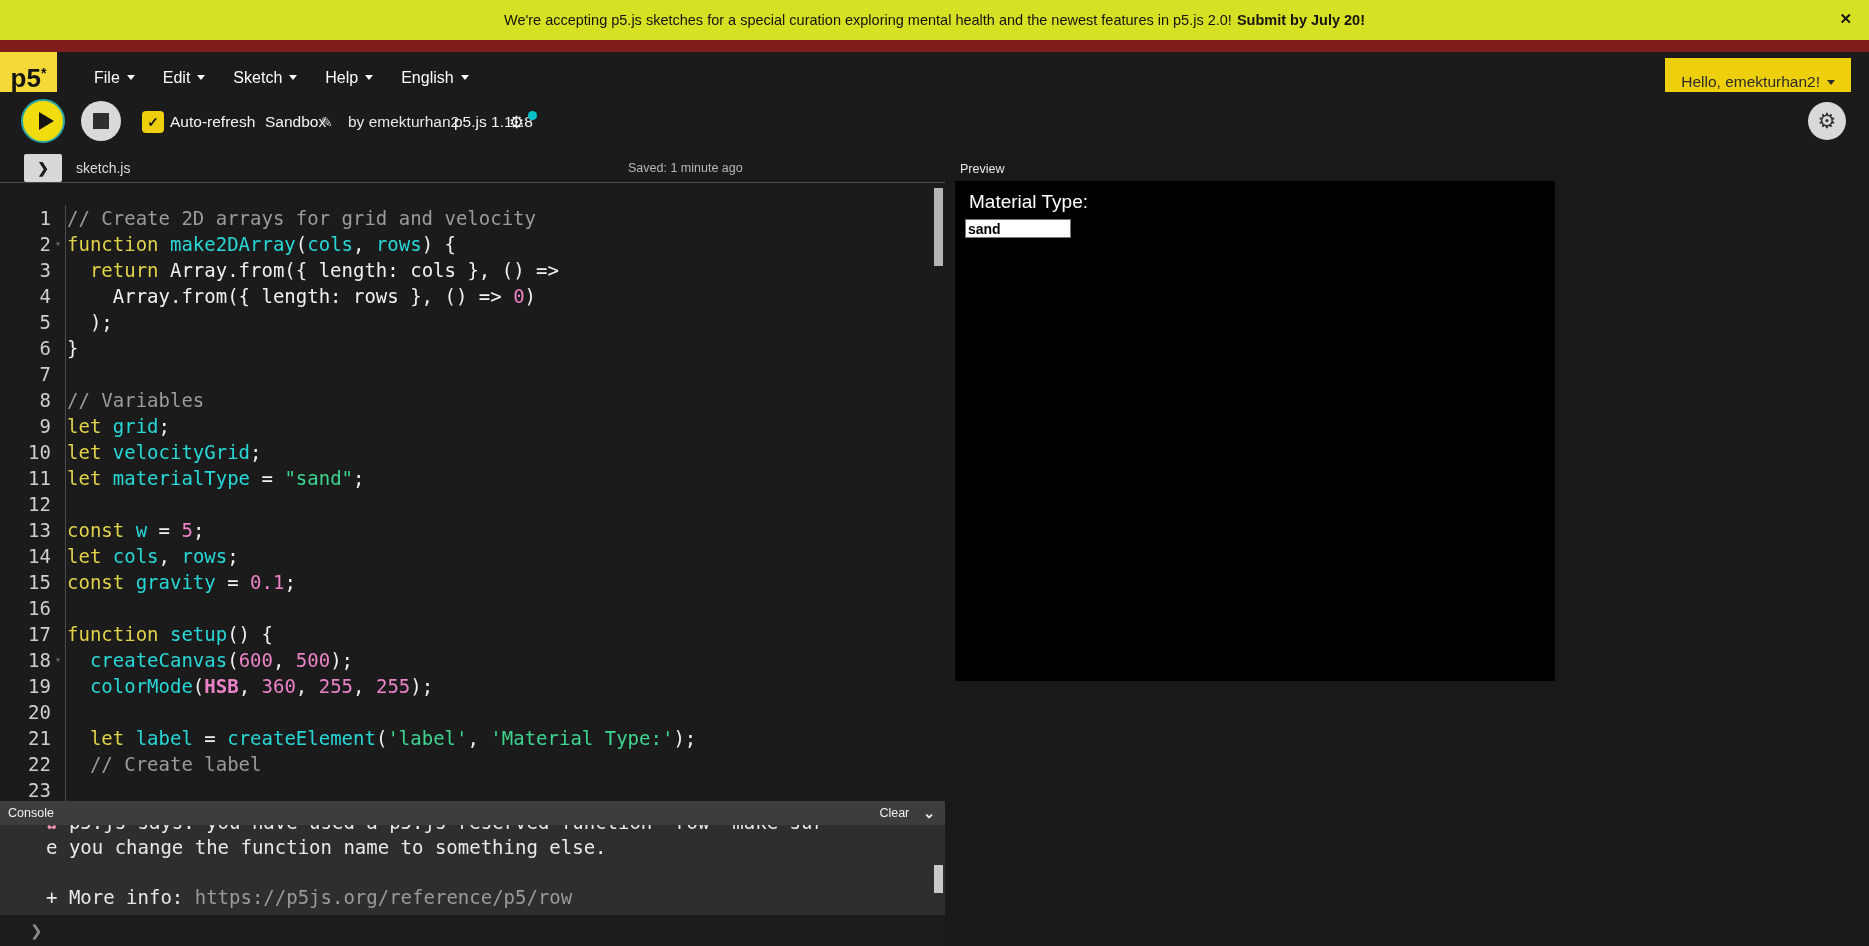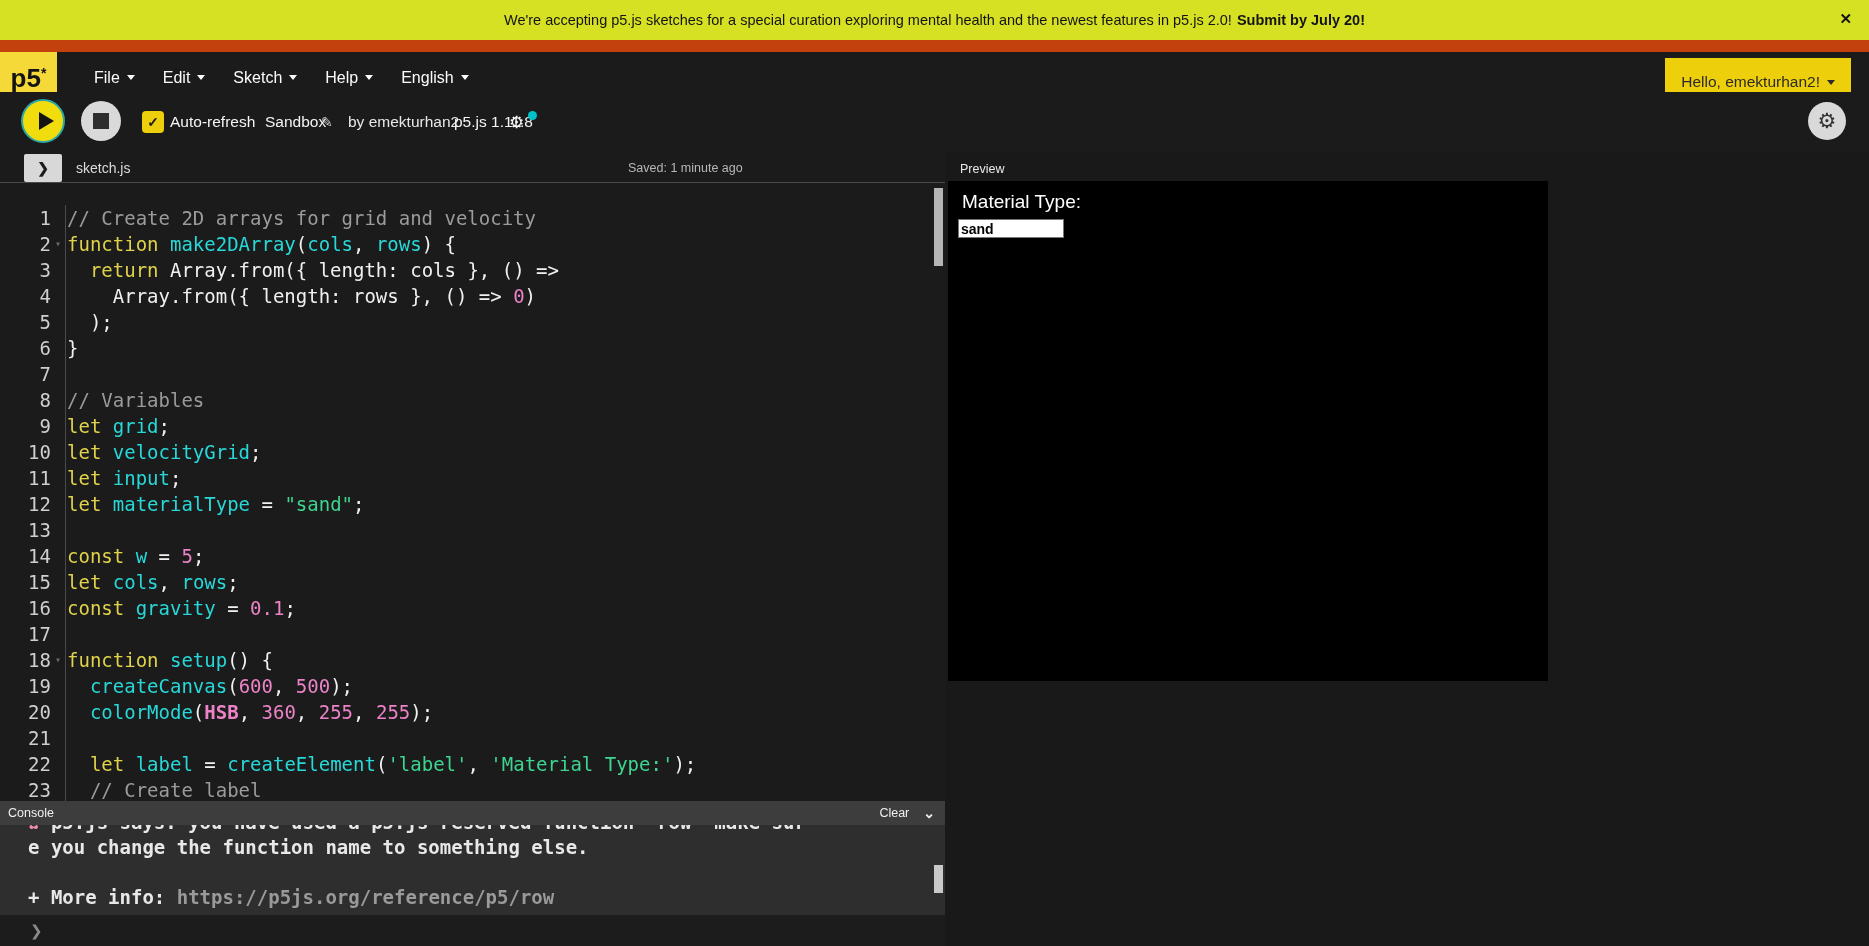--- a/index.html
+++ b/index.html
@@ -1,19 +1,19 @@
 <!DOCTYPE html>
 <html><head>
 <meta charset="utf-8">
 <style>
   * { margin:0; padding:0; box-sizing:border-box; }
   html,body { width:1869px; height:946px; overflow:hidden; background:#191919;
     font-family:"Liberation Sans", sans-serif; }
   .abs { position:absolute; }
-  #app { position:relative; width:1869px; height:946px; background:#c2410c; }
+  #app { position:relative; width:1869px; height:946px; background:#7f1d1d; }
 
   
   #banner { left:0; top:0; width:1869px; height:40px; background:#d7e123;
     display:flex; align-items:center; justify-content:center; font-size:14.5px; color:#141414; }
   #banner .cta { font-weight:bold; margin-left:5px; }
   #banner-close { position:absolute; right:17px; top:11px; font-size:15px; font-weight:bold;
     color:#141414; cursor:pointer; line-height:1; }
 
   
   #menubar { left:0; top:52px; width:1869px; height:52px; background:#1b1b1b;
@@ -77,32 +77,32 @@
   #editor-scrollthumb { left:934px; top:36px; width:9px; height:78px; background:#b5b5b5; }
 
   
   #console-header { left:0; top:649px; width:945px; height:24px; background:#3d3d3d;
     display:flex; align-items:center; color:#f0f0f0; font-size:12.5px; padding:0 10px 0 8px; }
   #console-title { flex:1; }
   #console-clear { cursor:pointer; margin-right:14px; }
   #console-collapse { cursor:pointer; font-weight:bold; font-size:14px; line-height:10px; }
   #console-body { left:0; top:673px; width:945px; height:90px; background:#2e2e2e; overflow:hidden;
     font-family:"DejaVu Sans Mono", monospace; font-size:19px; line-height:25px; }
-  .con-row { padding-left:28px; white-space:pre; color:#e8e8e8; height:25px;font-weight:bold; }
+  .con-row { padding-left:46px; white-space:pre; color:#e8e8e8; height:25px; }
   .con-row .flower { color:#f48fb1; }
   .con-row .url { color:#9a9a9a; cursor:pointer; }
   #console-scrollthumb { left:934px; top:713px; width:9px; height:28px; background:#c9c9c9; }
   #prompt-row { left:0; top:763px; width:945px; height:31px; background:#1c1c1c;
     display:flex; align-items:center; cursor:text; }
   #prompt-icon { color:#8a8a8a; font-size:15px; margin-left:30px; }
 
   
   #preview-pane { left:945px; top:152px; width:924px; height:794px; background:#191919; }
   #preview-title { left:15px; top:10px; color:#e8e8e8; font-size:12.5px; }
-  #canvas { left:3px; top:29px; width:600px; height:500px; background:#000000;padding-left:8px; }
+  #canvas { left:10px; top:29px; width:600px; height:500px; background:#000000;padding-left:8px; }
   #material-label { left:14px; top:10px; color:#ffffff; font-size:19px; }
   #material-input { position:absolute; left:10px; top:38px; width:106px; height:19px;
     background:#ffffff; border:1px solid #767676; font-size:14px; color:#000;
     padding:0 2px; font-family:"Liberation Sans", sans-serif;font-weight:bold; }
 </style>
 </head>
 <body>
 
 <div id="app">
 
@@ -272,21 +272,20 @@
             <div class="code-row"><span class="tok-c">// Create 2D arrays for grid and velocity</span></div>
             <div class="code-row"><span class="tok-k">function</span><span class="tok-p"> </span><span class="tok-v">make2DArray</span><span class="tok-p">(</span><span class="tok-v">cols</span><span class="tok-p">, </span><span class="tok-v">rows</span><span class="tok-p">) {</span></div>
             <div class="code-row"><span class="tok-p">  </span><span class="tok-k">return</span><span class="tok-p"> Array.from({ length: cols }, () =&gt;</span></div>
             <div class="code-row"><span class="tok-p">    Array.from({ length: rows }, () =&gt; </span><span class="tok-n">0</span><span class="tok-p">)</span></div>
             <div class="code-row"><span class="tok-p">  );</span></div>
             <div class="code-row"><span class="tok-p">}</span></div>
             <div class="code-row"></div>
             <div class="code-row"><span class="tok-c">// Variables</span></div>
             <div class="code-row"><span class="tok-k">let</span><span class="tok-p"> </span><span class="tok-v">grid</span><span class="tok-p">;</span></div>
             <div class="code-row"><span class="tok-k">let</span><span class="tok-p"> </span><span class="tok-v">velocityGrid</span><span class="tok-p">;</span></div>
-            <div class="code-row"><span class="tok-k">let</span><span class="tok-p"> </span><span class="tok-v">input</span><span class="tok-p">;</span></div>
             <div class="code-row"><span class="tok-k">let</span><span class="tok-p"> </span><span class="tok-v">materialType</span><span class="tok-p"> = </span><span class="tok-s">"sand"</span><span class="tok-p">;</span></div>
             <div class="code-row"></div>
             <div class="code-row"><span class="tok-k">const</span><span class="tok-p"> </span><span class="tok-v">w</span><span class="tok-p"> = </span><span class="tok-n">5</span><span class="tok-p">;</span></div>
             <div class="code-row"><span class="tok-k">let</span><span class="tok-p"> </span><span class="tok-v">cols</span><span class="tok-p">, </span><span class="tok-v">rows</span><span class="tok-p">;</span></div>
             <div class="code-row"><span class="tok-k">const</span><span class="tok-p"> </span><span class="tok-v">gravity</span><span class="tok-p"> = </span><span class="tok-n">0.1</span><span class="tok-p">;</span></div>
             <div class="code-row"></div>
             <div class="code-row"><span class="tok-k">function</span><span class="tok-p"> </span><span class="tok-v">setup</span><span class="tok-p">() {</span></div>
             <div class="code-row"><span class="tok-p">  </span><span class="tok-v">createCanvas</span><span class="tok-p">(</span><span class="tok-n">600</span><span class="tok-p">, </span><span class="tok-n">500</span><span class="tok-p">);</span></div>
             <div class="code-row"><span class="tok-p">  </span><span class="tok-v">colorMode</span><span class="tok-p">(</span><span class="tok-b">HSB</span><span class="tok-p">, </span><span class="tok-n">360</span><span class="tok-p">, </span><span class="tok-n">255</span><span class="tok-p">, </span><span class="tok-n">255</span><span class="tok-p">);</span></div>
             <div class="code-row"></div>

